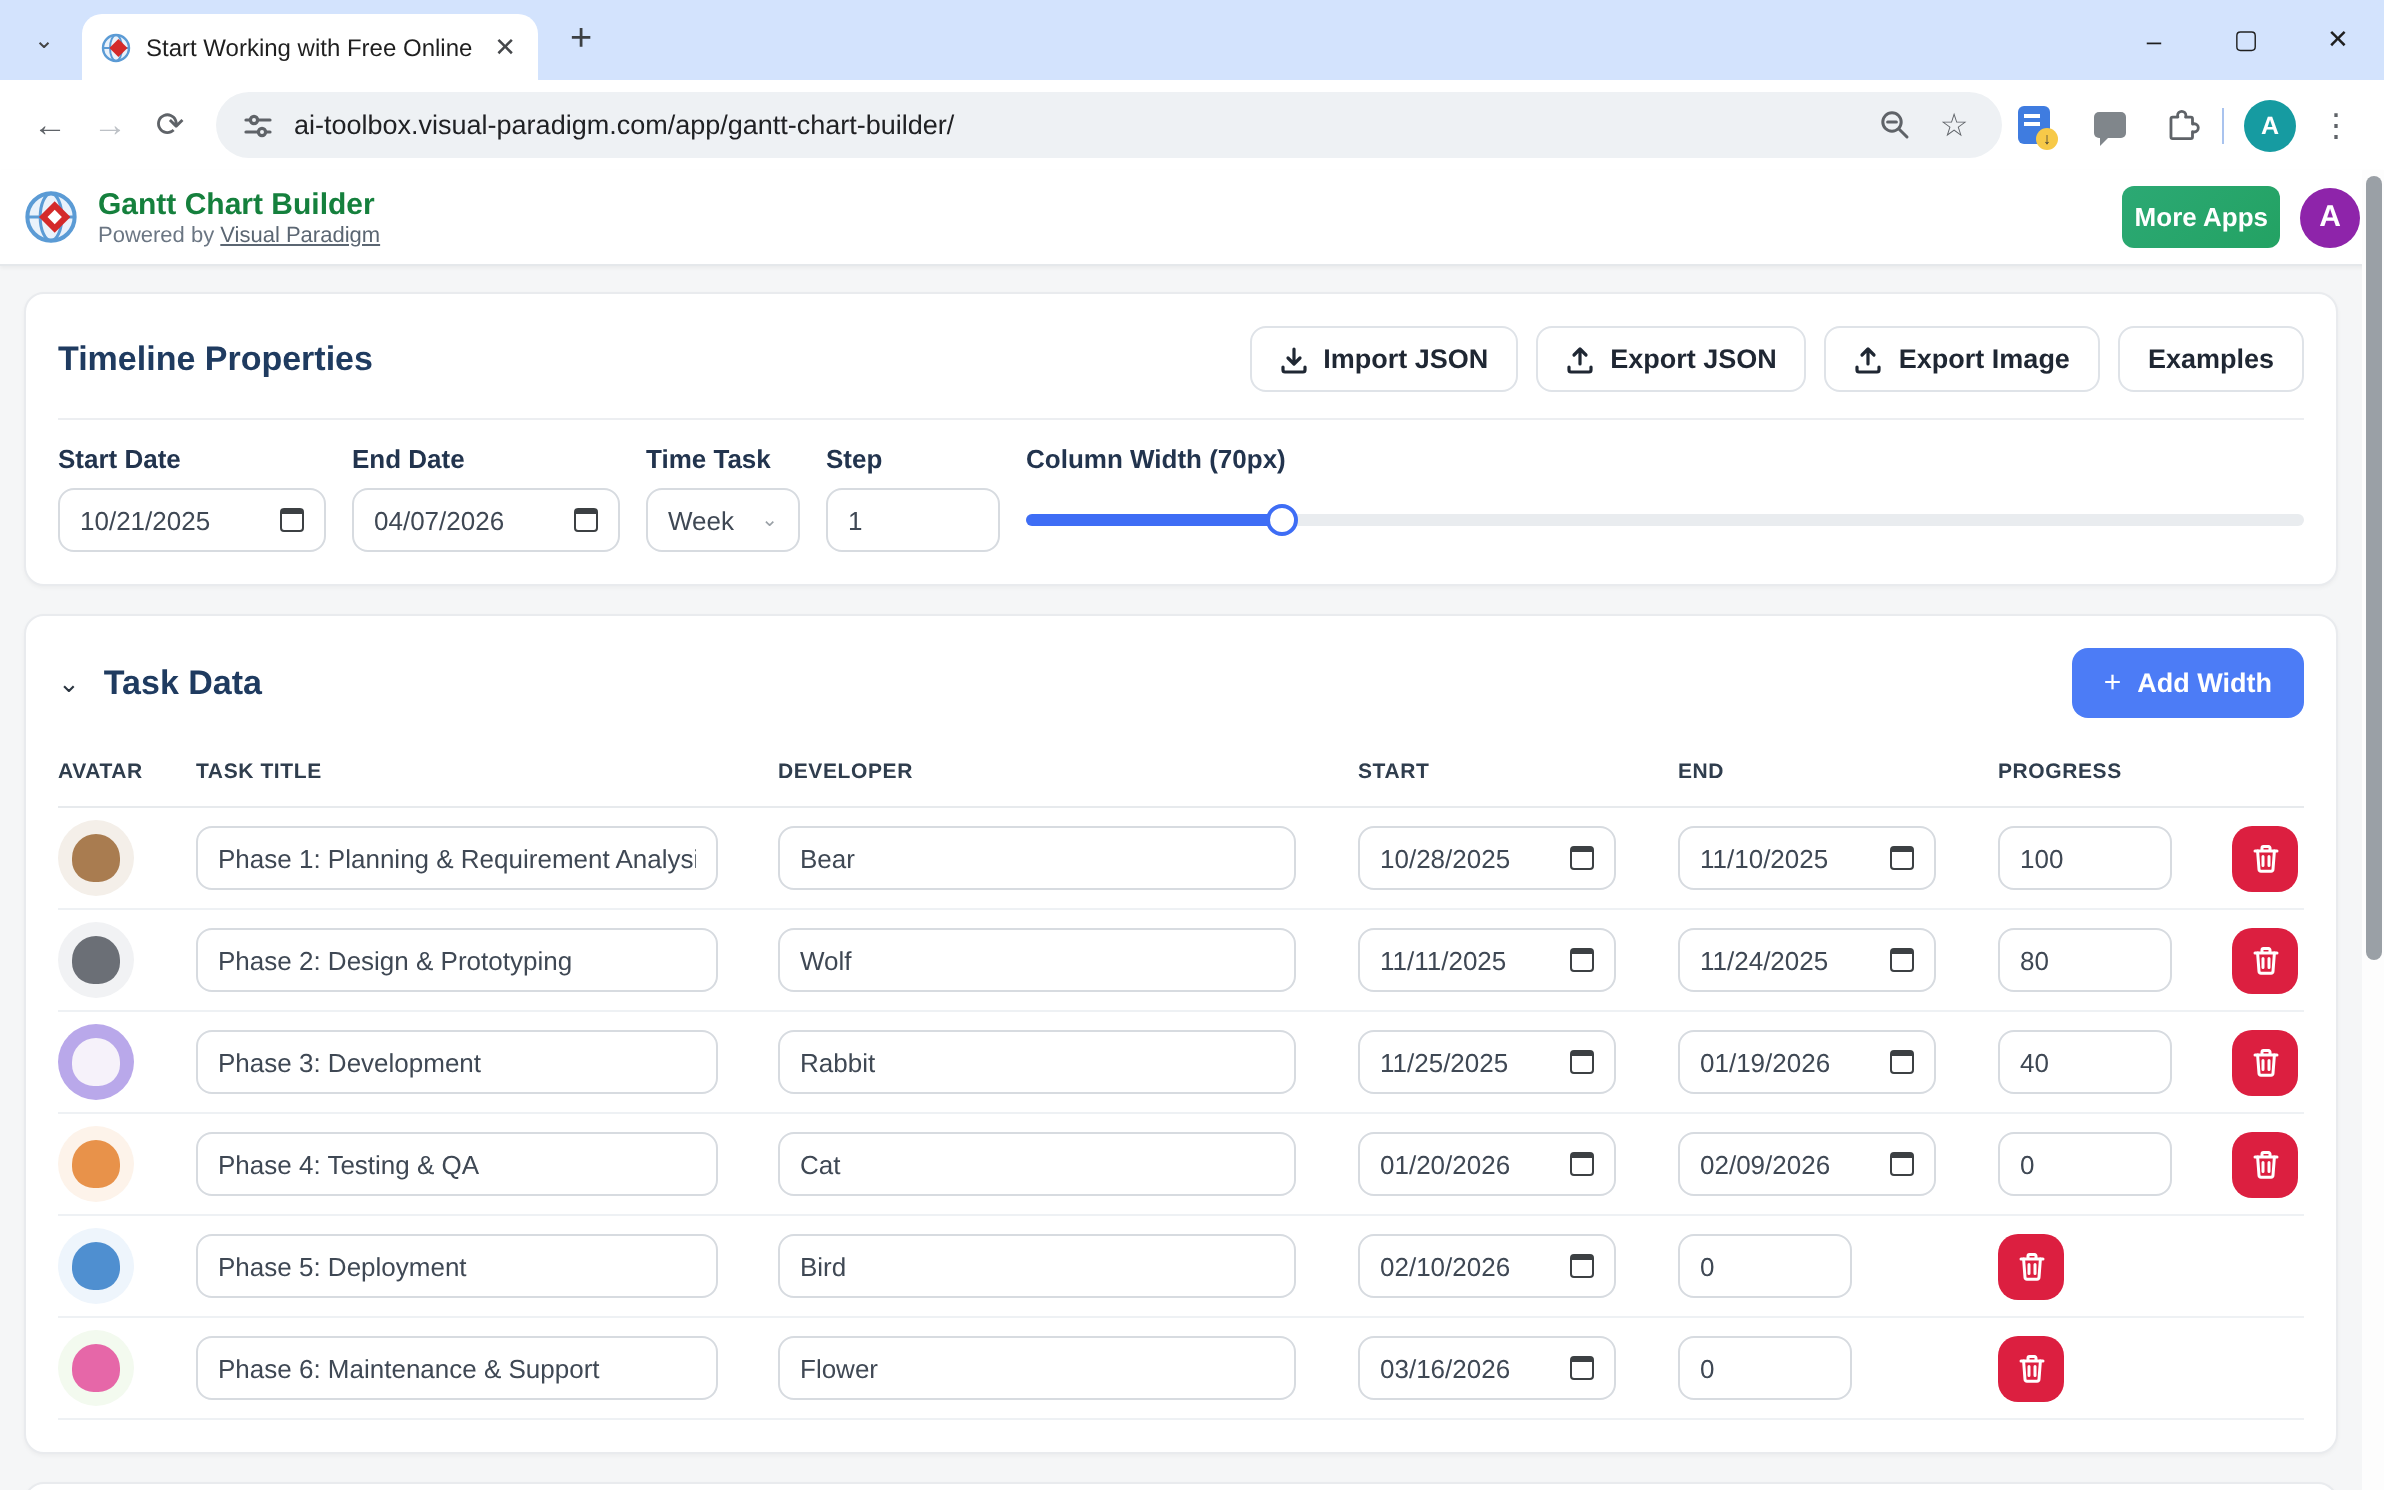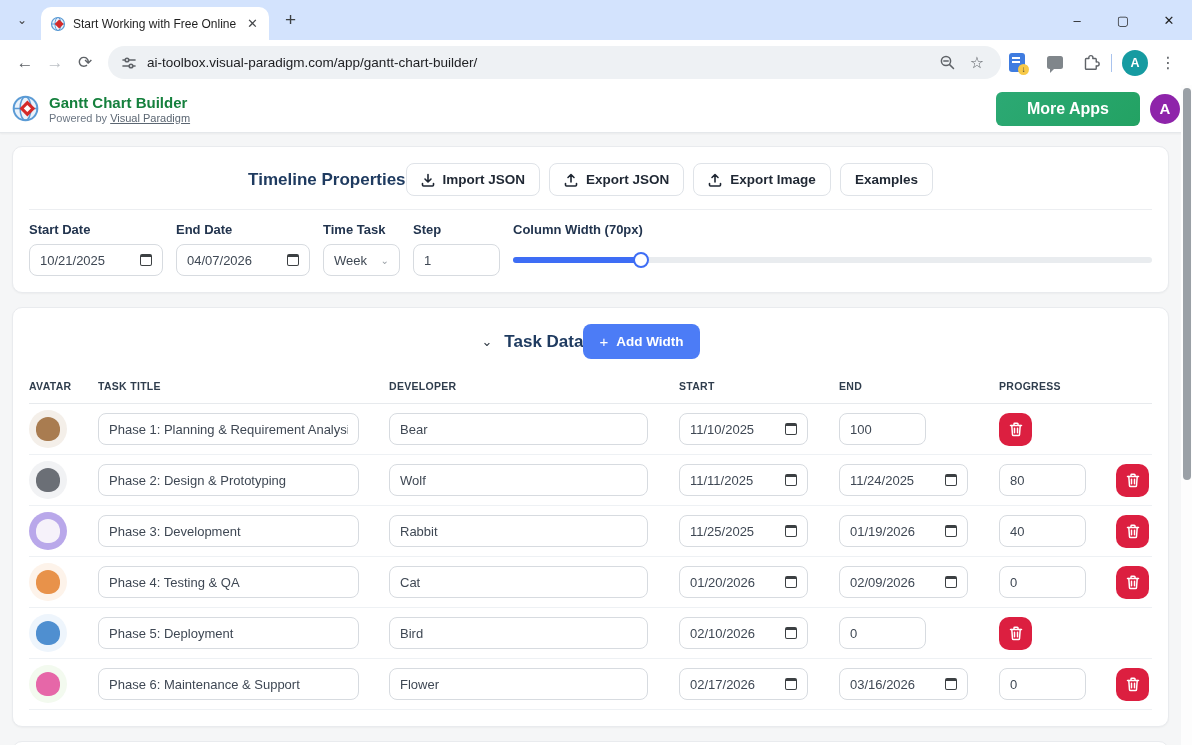--- a/index.html
+++ b/index.html
@@ -41,31 +41,31 @@
   .bubble-ic::after { content:""; position:absolute; left:3px; bottom:-4px; border:4px solid transparent;
     border-top-color:#80868b; border-left-color:#80868b; }
 
   
   .appheader { height:48px; background:#fff; border-bottom:1px solid #e5e8eb;
     display:flex; align-items:center; padding:0 12px; box-shadow:0 1px 2px rgba(0,0,0,.05); }
   .app-title { font-size:15px; font-weight:bold; color:#15803d; line-height:1.2; }
   .powered { font-size:11px; color:#6b7683; }
   .powered a { color:#5b6672; }
   .more-apps { margin-left:auto; background:linear-gradient(135deg,#2ca974,#23a263);
-    color:#fff; font-size:16px; font-weight:bold; border:none; border-radius:6px;
-    padding:8px 31px; }
+    color:#fff; font-size:13px; font-weight:bold; border:none; border-radius:6px;
+    padding:8px 6px; }
   .hdr-avatar { width:30px; height:30px; border-radius:50%; background:#8e24aa; color:#fff;
     font-weight:bold; font-size:15px; display:flex; align-items:center; justify-content:center;
     margin-left:10px; }
 
   
   .page { height:612px; padding:13px 12px 0; width:1181px; }
   .card { background:#fff; border:1px solid #e9ebee; border-radius:10px;
     box-shadow:0 1px 2px rgba(0,0,0,.04); padding:16px; margin-bottom:14px; }
-  .card-head { display:flex; align-items:center; justify-content:center; }
+  .card-head { display:flex; align-items:center; justify-content:space-between; }
   h2.sec-title { font-size:17px; font-weight:bold; color:#1f3b60; }
   .head-btns { display:flex; gap:9px; }
   .btn-outline { display:flex; align-items:center; gap:8px; background:#fff;
     border:1px solid #dfe3e8; border-radius:8px; padding:8px 14px;
     font-size:13.5px; font-weight:bold; color:#1f2733; }
   .divider { border-bottom:1px solid #eceef1; margin-top:13px; }
 
   .fields { display:flex; gap:13px; margin-top:12px; align-items:flex-start; }
   .field label { display:block; font-size:13px; font-weight:bold; color:#22344e; margin-bottom:7px; }
   .inputbox { height:32px; border:1px solid #d7dbe0; border-radius:8px; background:#fff;
@@ -312,20 +312,26 @@
       <input readonly="" value="Phase 1: Planning &amp; Requirement Analysis" style="">
             </div>
           </div>
     <div>
             <div class="inputbox in-dev">
       <input readonly="" value="Bear" style="">
             </div>
           </div>
     <div>
             <div class="inputbox in-date">
+      <span>10/28/2025</span>
+      <span class="cal-ic"></span>
+            </div>
+          </div>
+    <div>
+            <div class="inputbox in-date">
       <span>11/10/2025</span>
       <span class="cal-ic"></span>
             </div>
           </div>
     <div>
             <div class="inputbox in-prog">
       <input readonly="" value="100" style="">
             </div>
           </div>
     <div>
@@ -520,26 +526,20 @@
       <input readonly="" value="Phase 6: Maintenance &amp; Support" style="">
             </div>
           </div>
     <div>
             <div class="inputbox in-dev">
       <input readonly="" value="Flower" style="">
             </div>
           </div>
     <div>
             <div class="inputbox in-date">
-      <span>02/17/2026</span>
-      <span class="cal-ic"></span>
-            </div>
-          </div>
-    <div>
-            <div class="inputbox in-date">
       <span>03/16/2026</span>
       <span class="cal-ic"></span>
             </div>
           </div>
     <div>
             <div class="inputbox in-prog">
       <input readonly="" value="0" style="">
             </div>
           </div>
     <div>

